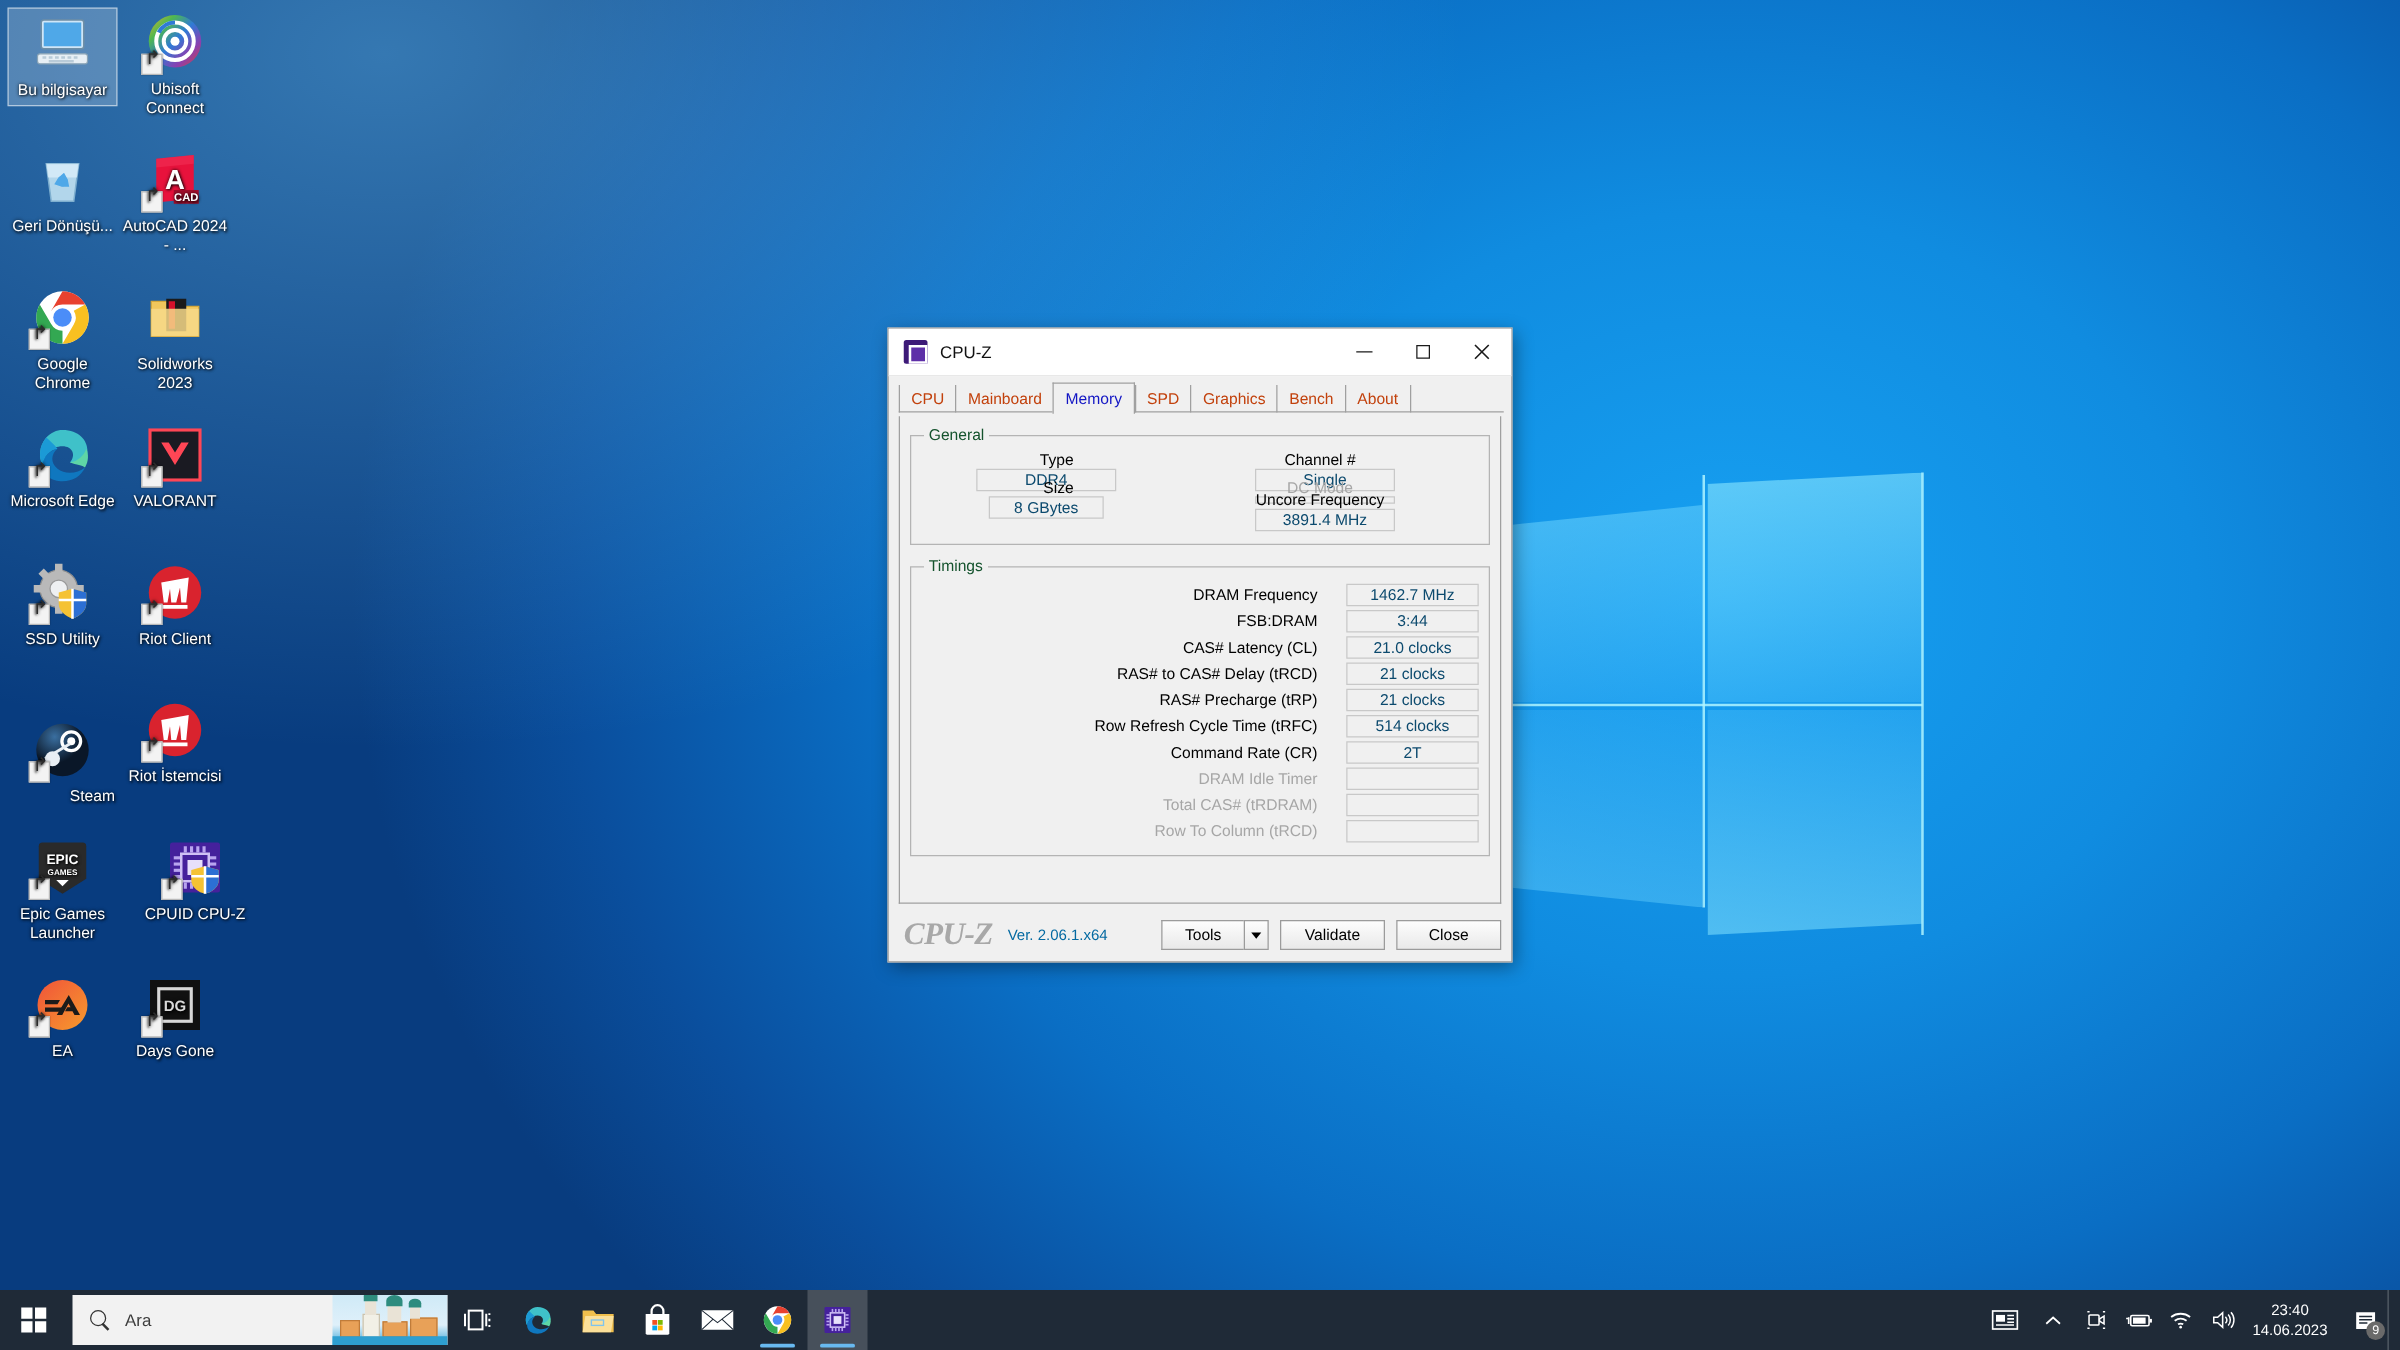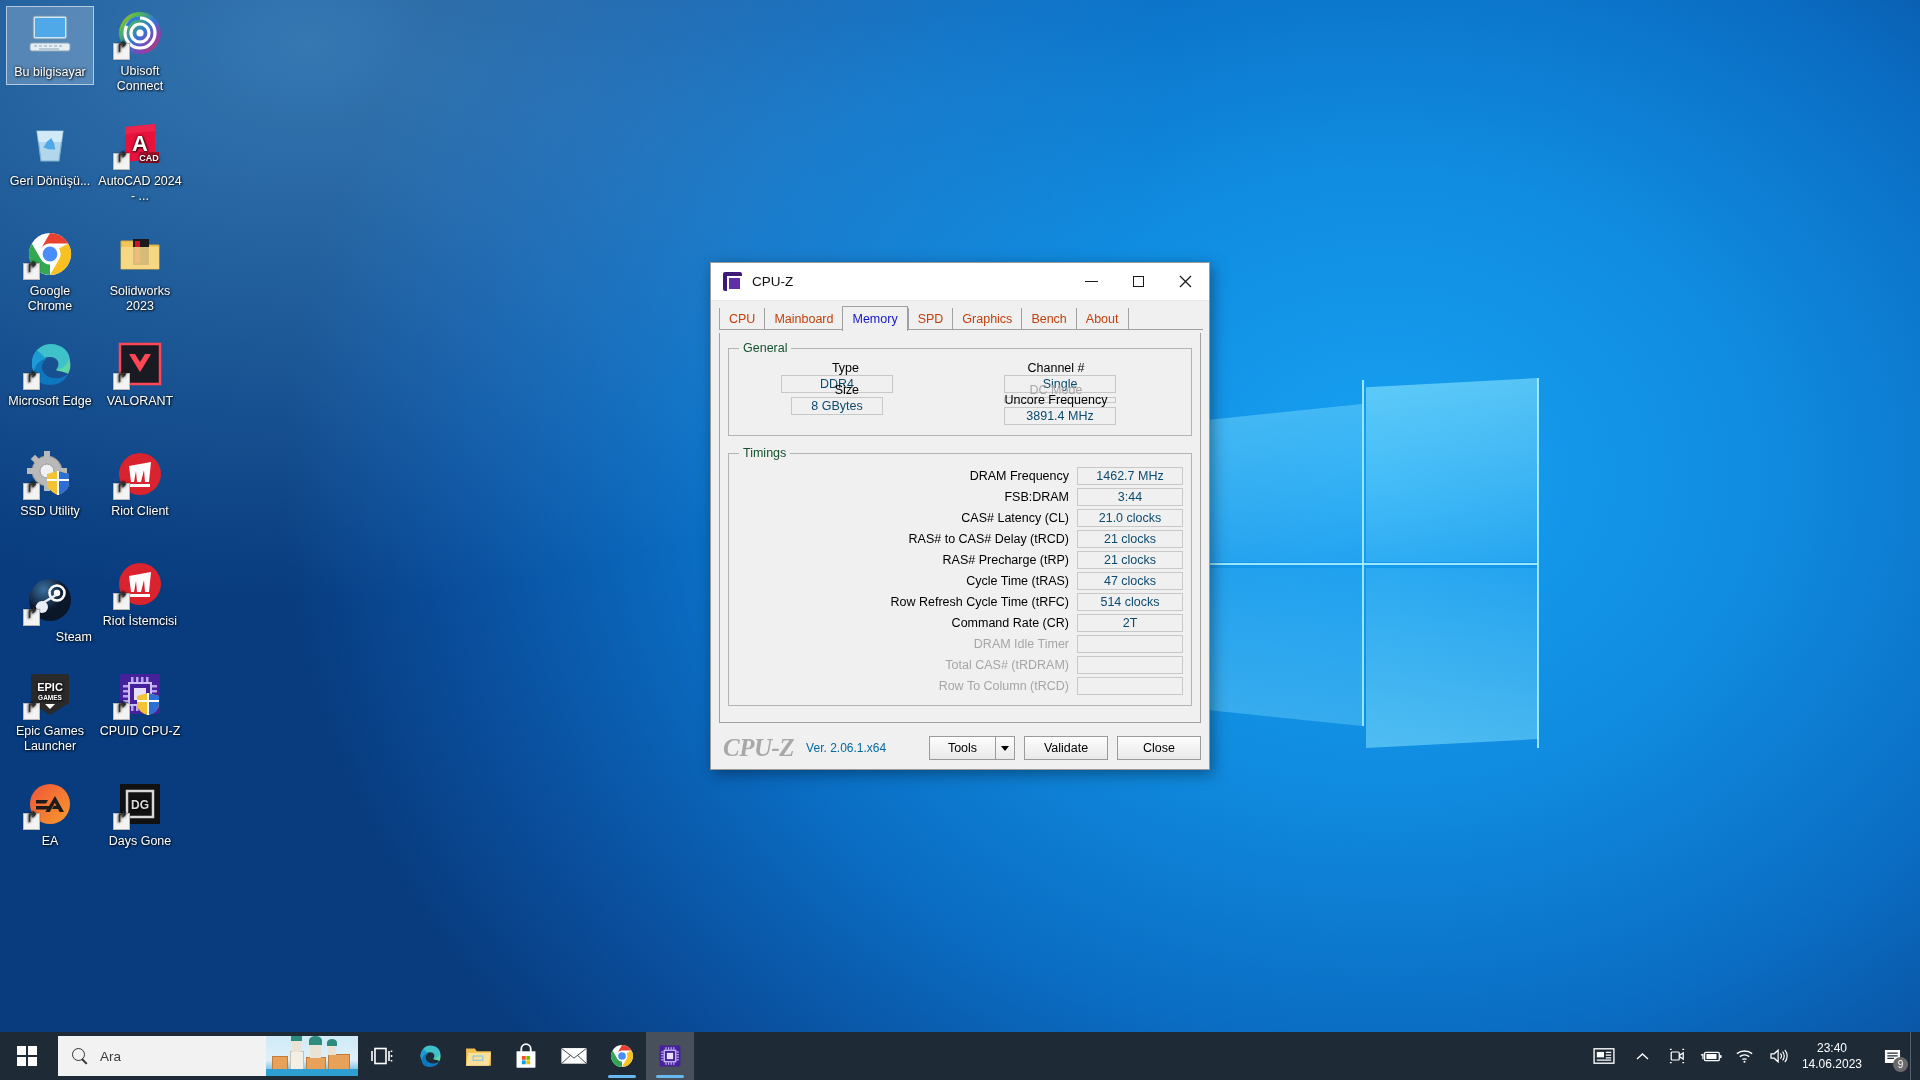--- a/index.html
+++ b/index.html
@@ -189,21 +189,21 @@
     color: #0c4a6e;
     text-align: center;
     font-size: 12.5px;
   }
   .val.empty { color: transparent; }
 
   #general-grid { display:flex; }
   #gen-left { width: 200px; }
   #gen-right { flex: 1 1 auto; }
 
-  .tim-row { display:flex; align-items:center; justify-content:flex-end; height:19px; margin-bottom:2px; }
+  .tim-row { display:flex; align-items:center; justify-content:flex-end; height:19px; margin-bottom:2px;gap:15px; }
   .tim-lab { font-size:12.5px; text-align:right; padding-right:8px; color:#000; }
   .tim-lab.dim { color:#a6a6a6; }
   .tim-val { width:106px; }
 
   #bottombar {
     position: absolute; left: 0; right: 0; bottom: 0; height: 42px;
     display: flex; align-items: center; padding: 0 8px;
   }
   #cpuz-logo {
     font-family: "Liberation Serif", serif;
@@ -482,21 +482,21 @@
           <path d="M9 5 h32 a3 3 0 0 1 3 3 v26 l-19 12 l-19 -12 V8 a3 3 0 0 1 3 -3 Z" fill="#2a2a2a"></path>
           <text x="25" y="22" font-size="11" font-family="Liberation Sans, sans-serif" font-weight="bold" fill="#fff" text-anchor="middle">EPIC</text>
           <text x="25" y="31" font-size="6.5" font-family="Liberation Sans, sans-serif" font-weight="bold" fill="#fff" text-anchor="middle">GAMES</text>
           <path d="M20 35 h10 l-5 5 Z" fill="#fff"></path>
         </svg>
         <span class="shortcut-arrow"></span>
       </div>
       <span class="lbl">Epic Games Launcher</span>
     </div>
 
-    <div class="dicon" style="left:90px;  top:660px;">
+    <div class="dicon" style="left:106px;  top:660px;">
       <div class="glyph">
         <svg viewBox="0 0 50 50" width="50" height="50">
           <rect x="5" y="5" width="40" height="40" rx="2" fill="#45219c"></rect>
           <rect x="14" y="14" width="22" height="22" fill="none" stroke="#cfc0f5" stroke-width="2"></rect>
           <rect x="19" y="19" width="12" height="12" fill="#e7e0fb"></rect>
           <g fill="#b9a4ef">
             <rect x="16" y="8" width="2.5" height="5"></rect>
               <rect x="21" y="8" width="2.5" height="5"></rect>
               <rect x="26" y="8" width="2.5" height="5"></rect>
               <rect x="31" y="8" width="2.5" height="5"></rect>
@@ -645,24 +645,20 @@
         </div>
         <div class="tim-row">
           <span class="tim-lab">RAS# to CAS# Delay (tRCD)</span>
           <span class="val tim-val">21 clocks</span>
         </div>
         <div class="tim-row">
           <span class="tim-lab">RAS# Precharge (tRP)</span>
           <span class="val tim-val">21 clocks</span>
         </div>
         <div class="tim-row">
-          <span class="tim-lab">Cycle Time (tRAS)</span>
-          <span class="val tim-val">47 clocks</span>
-        </div>
-        <div class="tim-row">
           <span class="tim-lab">Row Refresh Cycle Time (tRFC)</span>
           <span class="val tim-val">514 clocks</span>
         </div>
         <div class="tim-row">
           <span class="tim-lab">Command Rate (CR)</span>
           <span class="val tim-val">2T</span>
         </div>
         <div class="tim-row">
           <span class="tim-lab dim">DRAM Idle Timer</span>
           <span class="val tim-val empty"></span>

